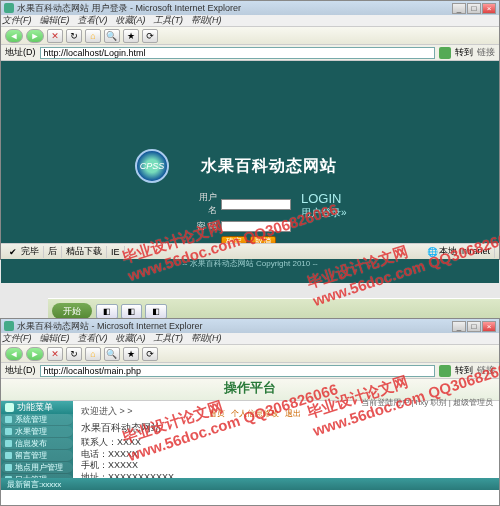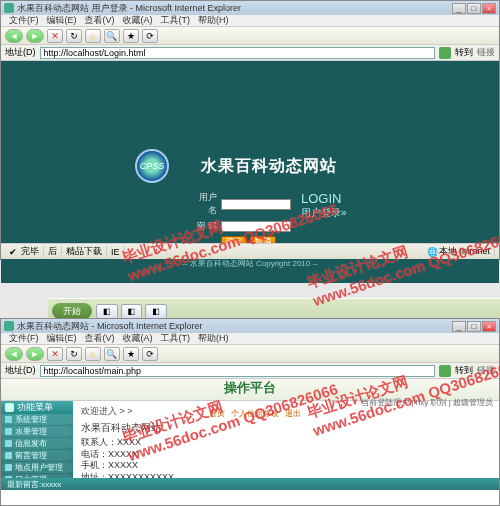--- a/index.html
+++ b/index.html
@@ -5,21 +5,21 @@
 * { margin: 0; padding: 0; box-sizing: border-box; }
 body { font-family: "Microsoft YaHei", SimSun, Arial, sans-serif; font-size: 10px; background: #e8e8e8; width: 500px; height: 506px; overflow: hidden; position: relative; }
 
 
 .window1 { position: absolute; top: 0; left: 0; width: 500px; height: 260px; background: #fff; border: 1px solid #888; }
 .titlebar { height: 14px; background: linear-gradient(#cde, #bcd); display: flex; align-items: center; padding: 0 3px; font-size: 9px; color: #333; }
 .titlebar .ticon { width: 10px; height: 10px; background: #4a8; border-radius: 2px; margin-right: 3px; }
 .titlebar .wbtns { margin-left: auto; display: flex; gap: 1px; }
 .titlebar .wbtn { width: 14px; height: 11px; background: linear-gradient(#eee,#ccc); border: 1px solid #999; font-size: 8px; text-align: center; line-height: 9px; cursor: pointer; }
 .titlebar .wbtn.close { background: linear-gradient(#f99,#d44); color: #fff; }
-.menubar { height: 12px; background: #f0f0f0; display: flex; padding: 0 8px; gap: 8px; font-size: 9px; color: #333; align-items: center; border-bottom: 1px solid #ccc; }
+.menubar { height: 12px; background: #f0f0f0; display: flex; padding: 0 1px; gap: 8px; font-size: 9px; color: #333; align-items: center; border-bottom: 1px solid #ccc; font-style: italic; }
 .menubar span { cursor: pointer; }
 .toolbar { height: 18px; background: linear-gradient(#f8f8f0,#e8e8d8); display: flex; align-items: center; padding: 0 4px; gap: 3px; border-bottom: 1px solid #ccc; }
 .tbtn { width: 16px; height: 14px; background: linear-gradient(#fff,#ddd); border: 1px solid #aaa; border-radius: 2px; cursor: pointer; display: flex; align-items: center; justify-content: center; font-size: 9px; }
 .tbtn.nav { width: 18px; border-radius: 8px; }
 .tbtn.back { background: linear-gradient(#9e9,#6c6); color: #fff; }
 .tbtn.fwd { background: linear-gradient(#9e9,#6c6); color: #fff; }
 .tbtn.stop { color: #c33; }
 .tbtn.home { color: #fa0; }
 .addrbar { height: 16px; background: #f0f0e8; display: flex; align-items: center; padding: 0 4px; gap: 4px; border-bottom: 1px solid #ccc; font-size: 9px; }
 .addrbar input { flex: 1; height: 12px; border: 1px solid #7aa; font-size: 9px; padding: 0 3px; }

